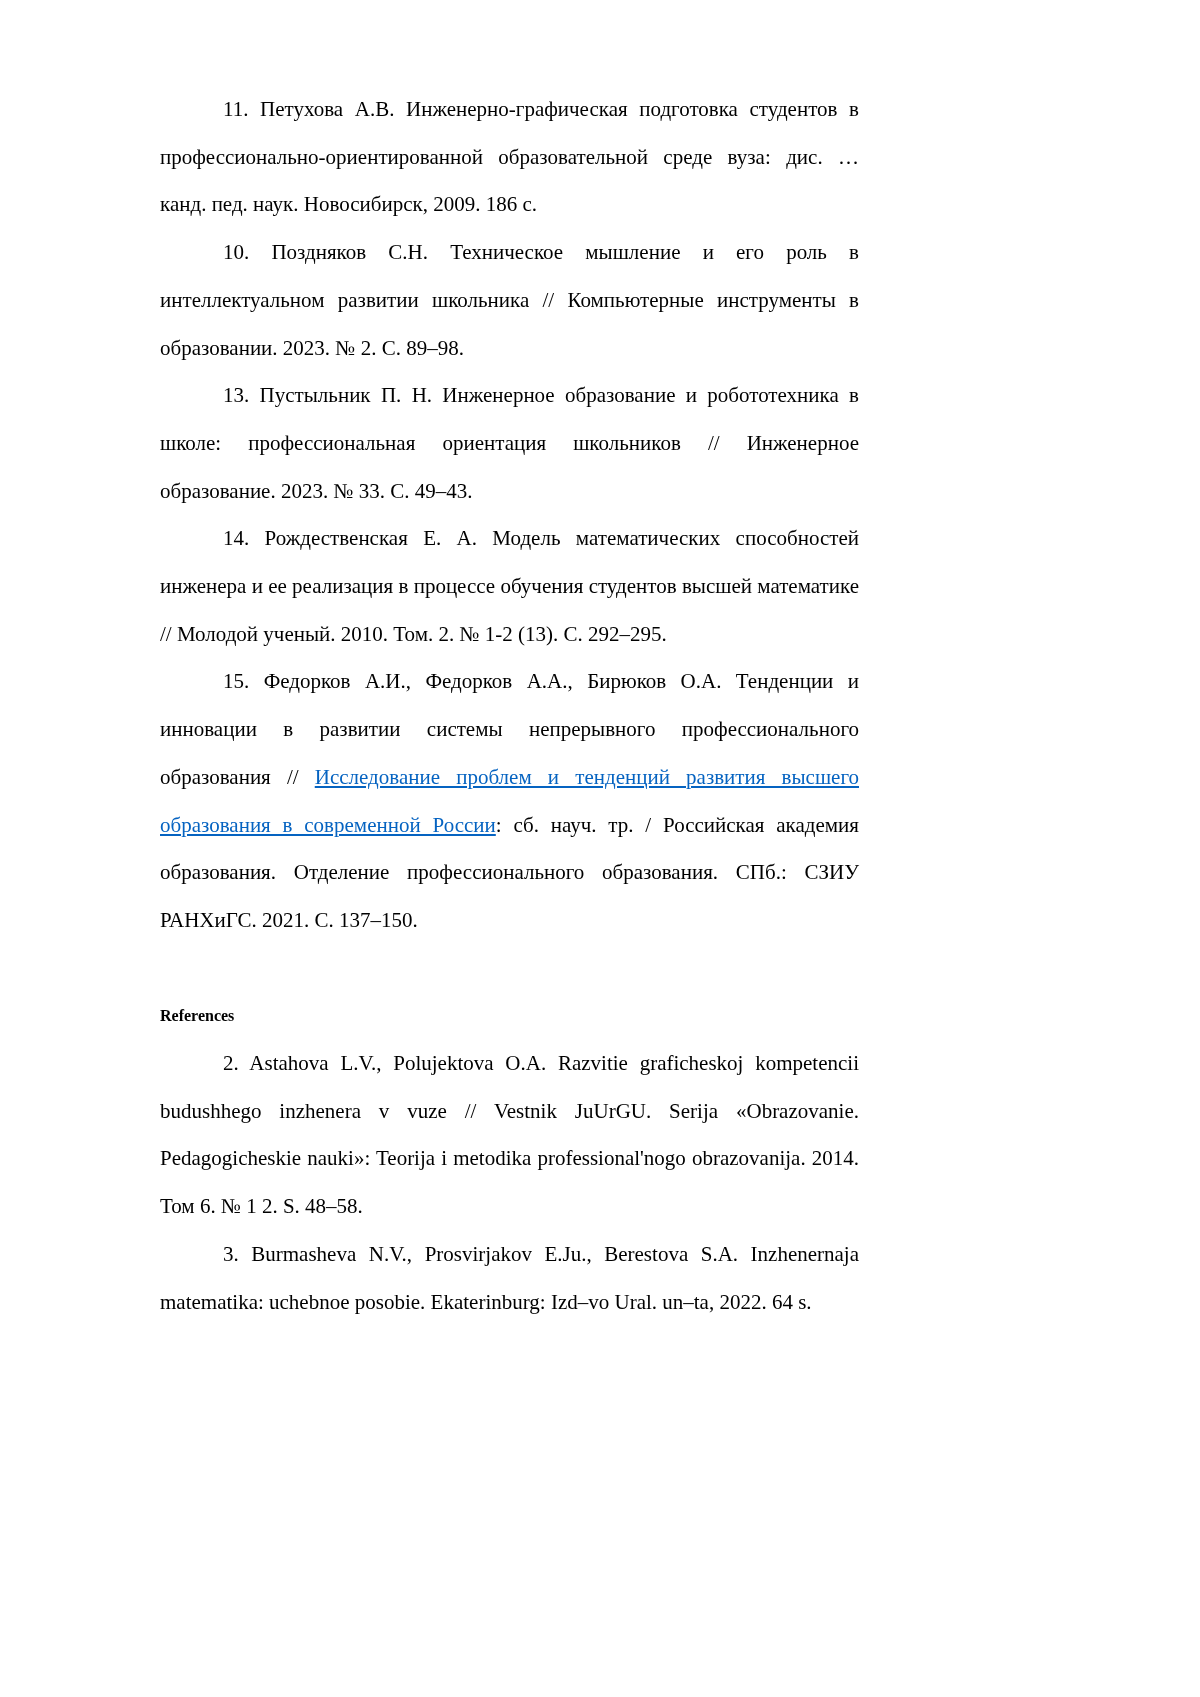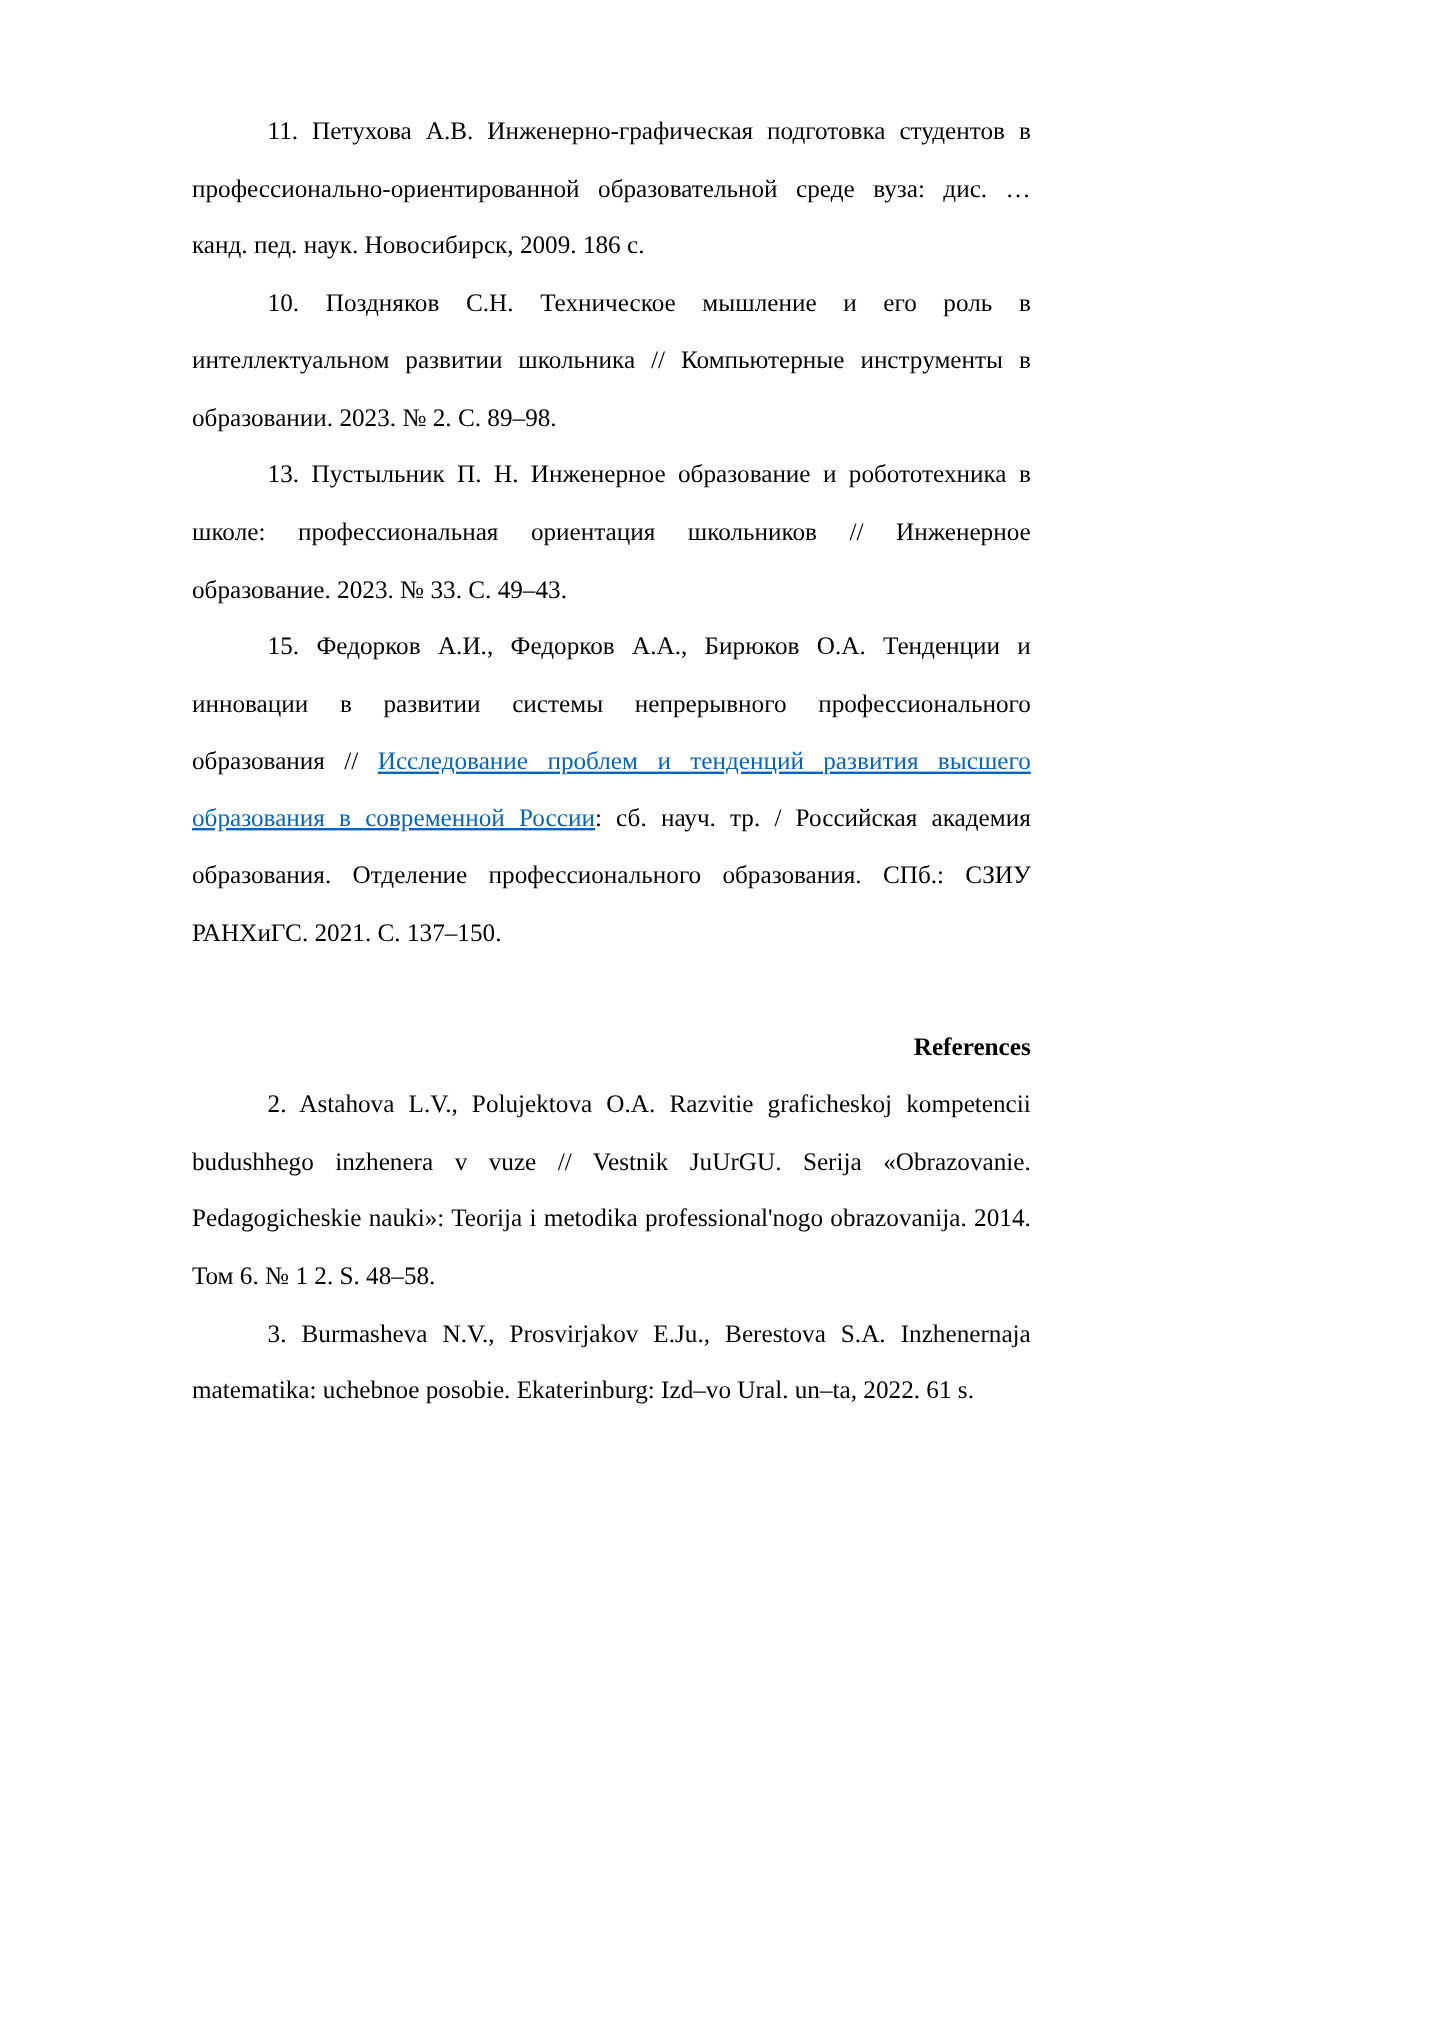--- a/index.html
+++ b/index.html
@@ -19,43 +19,44 @@
     line-height: 47.7px;
     color: #000000;
   }
   .ref {
     margin: 0;
     text-align: justify;
     text-indent: 63px;
   }
   .references-heading {
     margin: 47.7px 0 0 0;
-    font-size: 21px;
+    font-size: 16px;
     line-height: 47.7px;
-    text-align: right;
+    text-align: left;
     font-weight: 700;
     font-family: "Liberation Serif", "DejaVu Serif", serif;
   }
   .doc-link {
     color: var(--link-color, #0563c1);
     text-decoration: underline;
   }
 </style>
 </head>
 <body>
 
 <div class="page">
 
   <section>
     <p class="ref"><span>11. Петухова А.В. Инженерно-графическая подготовка студентов в профессионально-ориентированной образовательной среде вуза: дис. … канд. пед. наук. Новосибирск, 2009. 186 с.</span></p>
     <p class="ref"><span>10. Поздняков С.Н. Техническое мышление и его роль в интеллектуальном развитии школьника // Компьютерные инструменты в образовании. 2023. № 2. С. 89–98.</span></p>
     <p class="ref"><span>13. Пустыльник П. Н. Инженерное образование и робототехника в школе: профессиональная ориентация школьников // Инженерное образование. 2023. № 33. С. 49–43.</span></p>
+    <p class="ref"><span>14. Рождественская Е. А. Модель математических способностей инженера и ее реализация в процессе обучения студентов высшей математике // Молодой ученый. 2010. Том. 2. № 1-2 (13). С. 292–295.</span></p>
     <p class="ref"><span>15. Федорков А.И., Федорков А.А., Бирюков О.А. Тенденции и инновации в развитии системы непрерывного профессионального образования // </span><a class="doc-link" href="#">Исследование проблем и тенденций развития высшего образования в современной России</a><span>: сб. науч. тр. / Российская академия образования. Отделение профессионального образования. СПб.: СЗИУ РАНХиГС. 2021. С. 137–150.</span></p>
   </section>
 
   <h2 class="references-heading">References</h2>
 
   <section>
     <p class="ref"><span>2. Astahova L.V., Polujektova O.A. Razvitie graficheskoj kompetencii budushhego inzhenera v vuze // Vestnik JuUrGU. Serija «Obrazovanie. Pedagogicheskie nauki»: Teorija i metodika professional'nogo obrazovanija. 2014. Том 6. № 1 2. S. 48–58.</span></p>
-    <p class="ref"><span>3. Burmasheva N.V., Prosvirjakov E.Ju., Berestova S.A. Inzhenernaja matematika: uchebnoe posobie. Ekaterinburg: Izd–vo Ural. un–ta, 2022. 61 s.</span></p>
+    <p class="ref"><span>3. Burmasheva N.V., Prosvirjakov E.Ju., Berestova S.A. Inzhenernaja matematika: uchebnoe posobie. Ekaterinburg: Izd–vo Ural. un–ta, 2022. 64 s.</span></p>
   </section>
 
 </div>
 
 </body></html>

